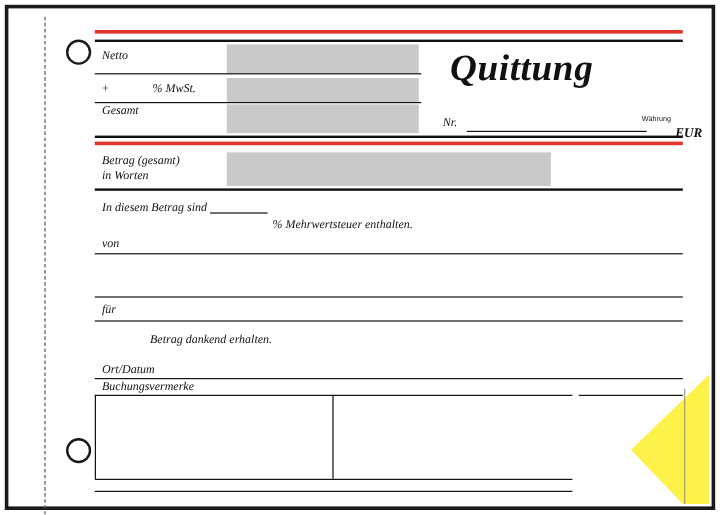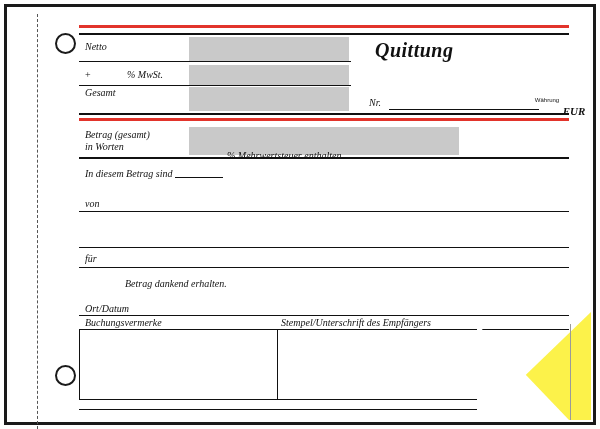--- a/index.html
+++ b/index.html
@@ -83,21 +83,21 @@
     white-space: nowrap;
   }
   .lbl.up {
     font-style: normal;
   }
   .title {
     position: absolute;
     font-family: "Liberation Serif", serif;
     font-style: italic;
     font-weight: bold;
-    font-size: 20px;
+    font-size: 31px;
     letter-spacing: 0.5px;
     color: #111;
   }
   .currency-label {
     position: absolute;
     font-family: "Liberation Sans", sans-serif;
     font-size: 6px;
     color: #111;
     text-align: center;
     width: 40px;
@@ -197,36 +197,35 @@
       <div class="rule" style="left:0; top:88px; width:490px; height:2px;"></div>
       <div class="rule red" style="left:0; top:93px; width:490px;"></div>
 
       <div class="lbl" style="left:6px; top:104px;">Betrag (gesamt)</div>
       <div class="lbl" style="left:6px; top:116px;">in Worten</div>
       <div class="gray-box" style="left:110px; top:102px; width:270px; height:28px;"></div>
       <div class="rule" style="left:0; top:132px; width:490px; height:2px;"></div>
 
       <div class="lbl" style="left:6px; top:143px;">In diesem Betrag sind</div>
       <div class="dotted-fill" style="left:96px; top:152px; width:48px;"></div>
-      <div class="lbl" style="left:148px; top:125px;">% Mehrwertsteuer enthalten.</div>
+      <div class="lbl" style="left:148px; top:157px;">% Mehrwertsteuer enthalten.</div>
 
       <div class="lbl" style="left:6px; top:173px;">von</div>
       <div class="rule thin" style="left:0; top:186px; width:490px;"></div>
       <div class="rule thin" style="left:0; top:222px; width:490px;"></div>
 
       <div class="lbl" style="left:6px; top:228px;">für</div>
       <div class="rule thin" style="left:0; top:242px; width:490px;"></div>
 
       <div class="lbl" style="left:6px; top:253px;margin-left:40px;">Betrag dankend erhalten.</div>
 
       <div class="lbl" style="left:6px; top:278px;">Ort/Datum</div>
       <div class="rule thin" style="left:0; top:290px; width:490px;"></div>
 
       <div class="lbl" style="left:6px; top:292px;">Buchungsvermerke</div>
-      <div class="lbl" style="left:202px; top:292px;">Stempel/Unterschrift des Empfängers</div>
       <div class="rule thin" style="left:0; top:304px; width:490px;"></div>
       <div class="bottombox" style="left:198px; top:304px; height:70px;"></div>
       <div class="bottombox" style="left:0px; top:304px; height:70px;"></div>
       <div class="rule thin" style="left:0; top:374px; width:420px;"></div>
       <div class="rule thin" style="left:0; top:384px; width:420px;"></div>
 
     </div>
 
     <div class="fold-wrap">
       <div class="fold-yellow"></div>

